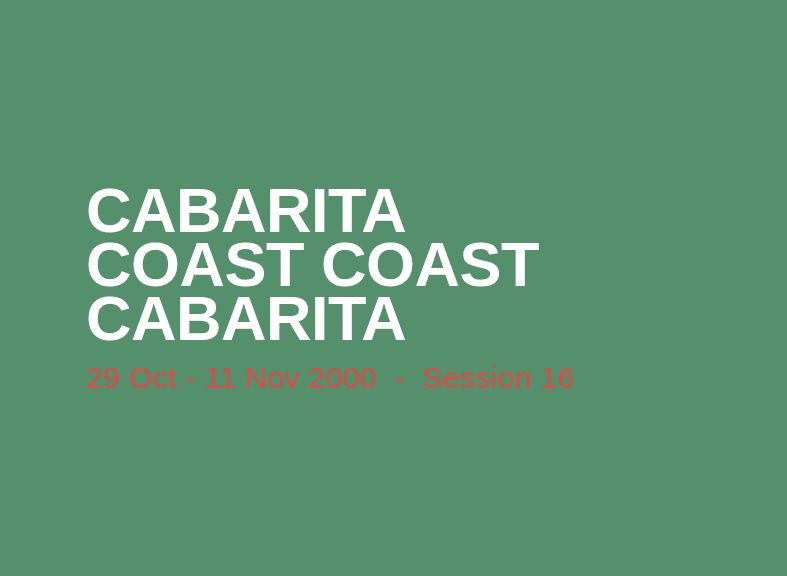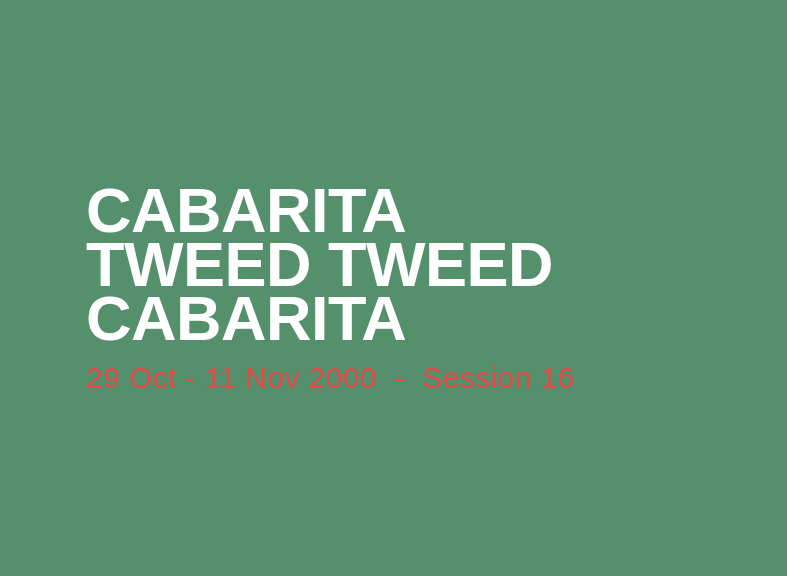--- a/index.html
+++ b/index.html
@@ -69,21 +69,21 @@
 <body>
 
 <div class="slide">
 
   <div class="slide-background"></div>
 
   <div class="title-block">
 
     <h1 class="headline">
       <span class="headline-line">CABARITA</span>
-      <span class="headline-line">TWEED TWEED</span>
+      <span class="headline-line">COAST COAST</span>
       <span class="headline-line">CABARITA</span>
     </h1>
 
     <p class="subtitle">29 Oct - 11 Nov 2000  -  Session 16</p>
 
   </div>
 
 </div>
 
 </body></html>

